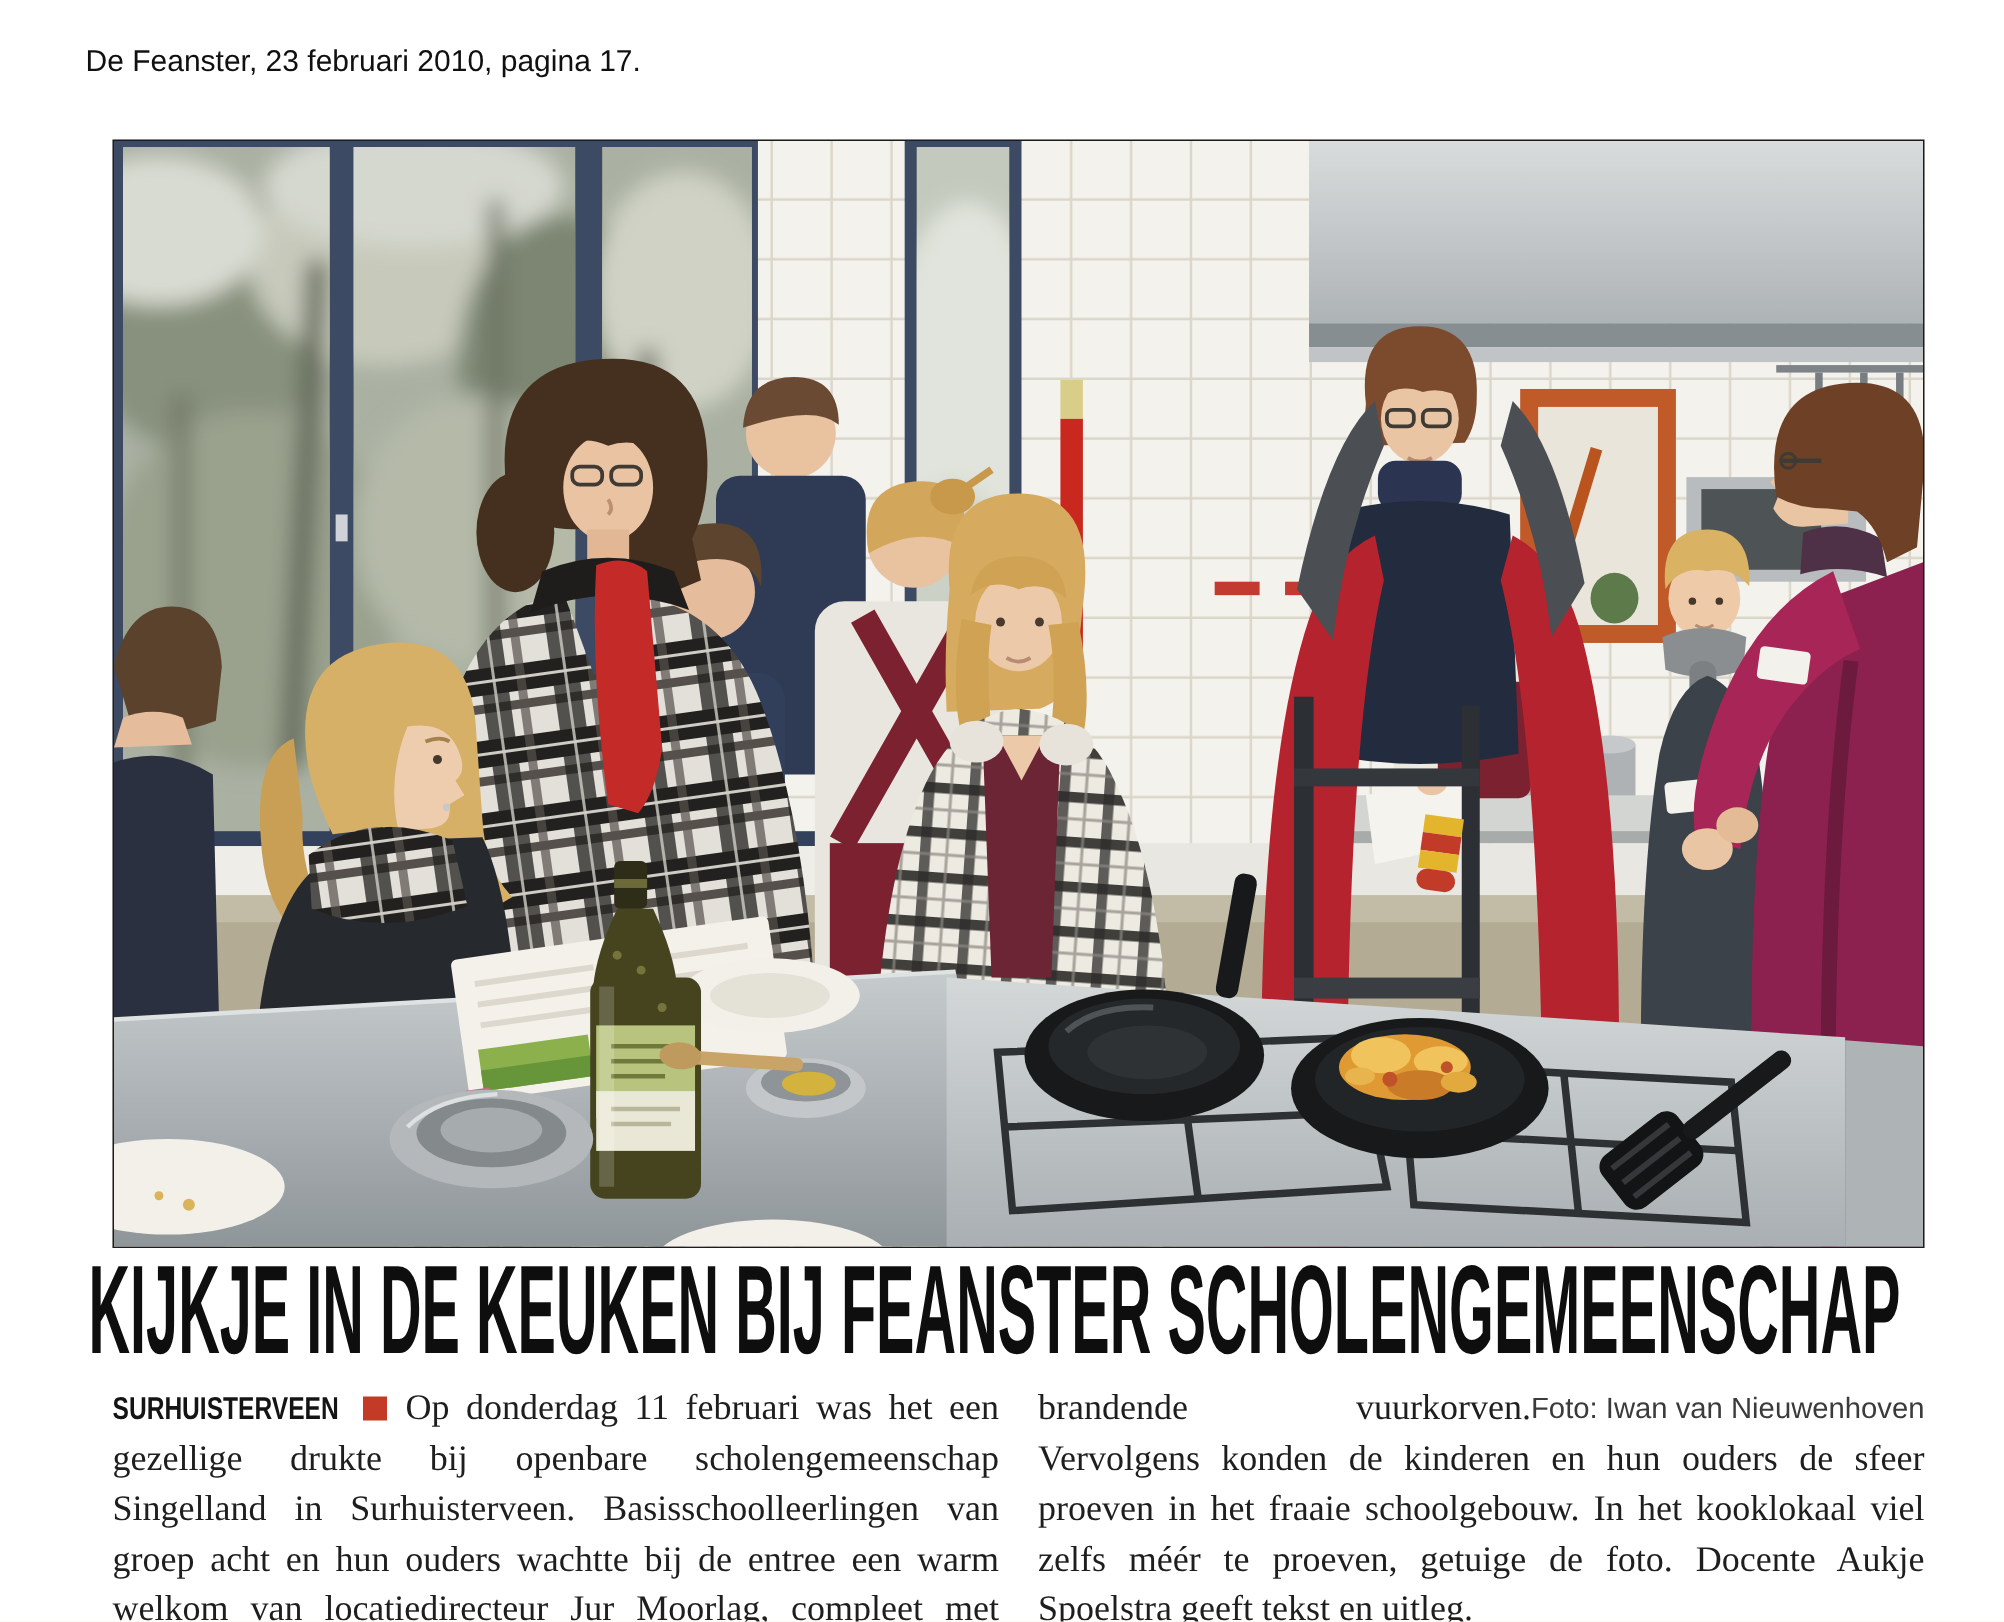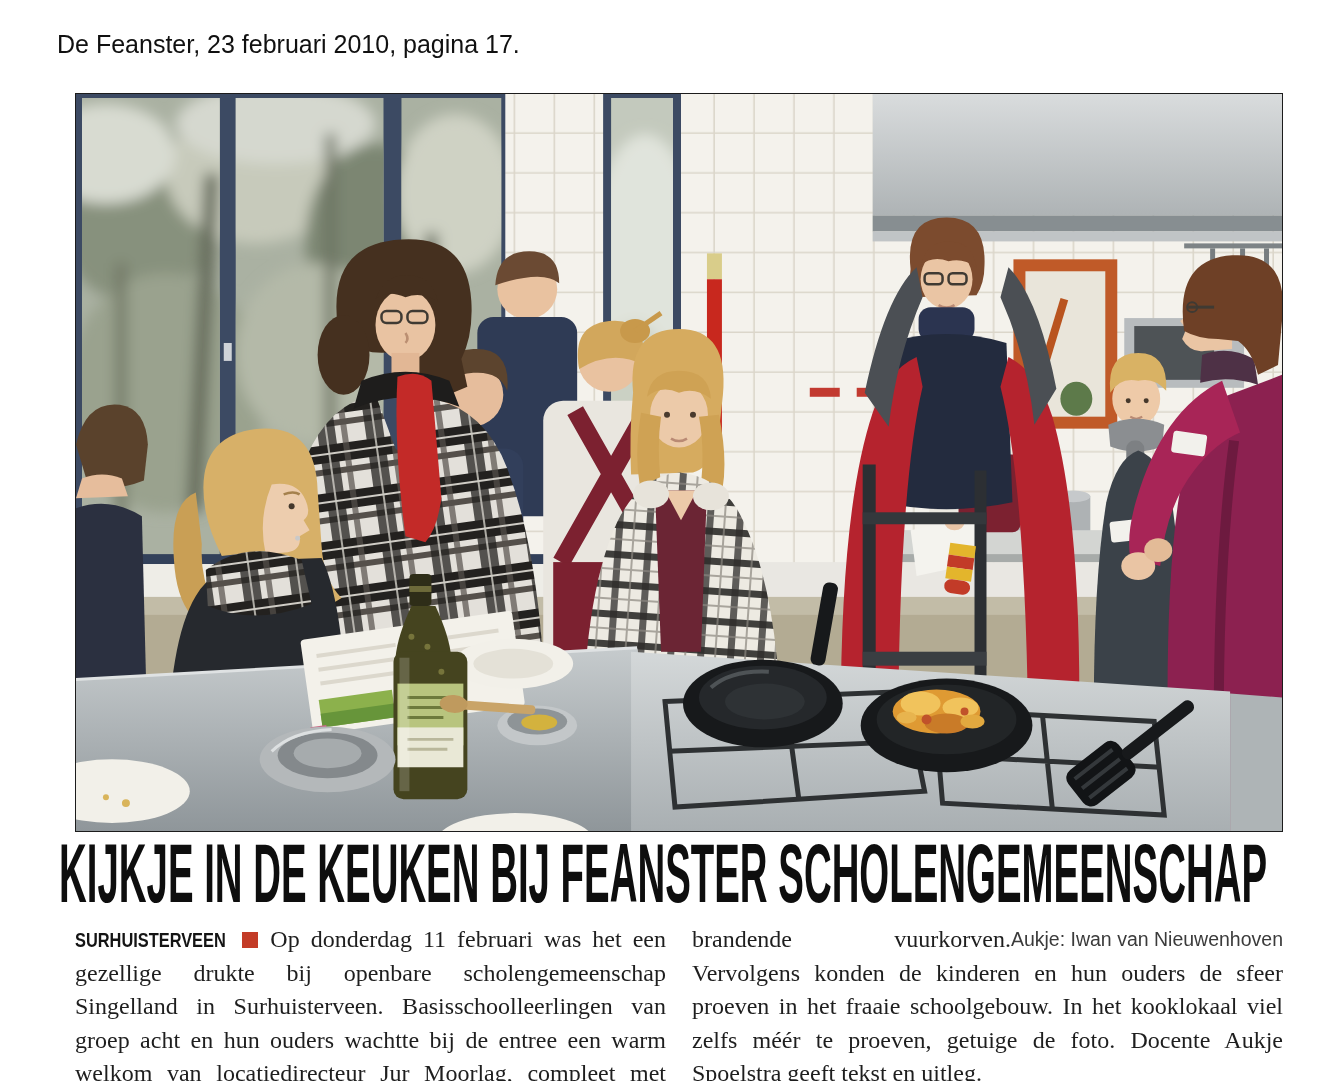--- a/index.html
+++ b/index.html
@@ -1,19 +1,19 @@
 <!DOCTYPE html>
 <html><head>
 <meta charset="utf-8">
 <style>
   html,body{margin:0;padding:0;background:#ffffff;}
   body{width:1336px;height:1081px;position:relative;overflow:hidden;
        font-family:"Liberation Serif", serif;color:#1e1e1e;}
   .masthead{position:absolute;left:57px;top:30px;
-            font-family:"Liberation Sans", sans-serif;font-size:25px;color:#101010;}
+            font-family:"Liberation Sans", sans-serif;font-size:20px;color:#101010;}
   figure.photo{position:absolute;left:75px;top:93px;width:1206px;height:737px;
                margin:0;border:1.5px solid #1c1c1c;background:#e9e7e2;overflow:hidden;}
   figure.photo svg{display:block;width:100%;height:100%;}
   .headline-wrap{position:absolute;left:59px;top:840px;width:1208px;height:76px;}
   .headline-wrap svg{display:block;}
   .headline-wrap text{font-family:"Liberation Sans", sans-serif;font-weight:bold;fill:#0e0e0e;}
   .body-cols{position:absolute;left:75px;top:923px;width:1208px;display:flex;gap:26px;}
   .col{flex:1;font-size:24px;line-height:33.5px;text-align:justify;margin:0;}
   .col-left{text-align-last:justify;}
   .dateline{display:inline-block;font-family:"Liberation Sans", sans-serif;font-weight:bold;
@@ -391,15 +391,15 @@
   <svg width="1208" height="76" viewBox="0 0 1208 76">
     <text x="0" y="62" font-size="84" textLength="1208" lengthAdjust="spacingAndGlyphs">KIJKJE IN DE KEUKEN BIJ FEANSTER SCHOLENGEMEENSCHAP</text>
   </svg>
 </div>
 
 <div class="body-cols">
   <p class="col col-left">
     <span class="dateline">SURHUISTERVEEN</span><span class="bullet"></span><span>Op donderdag 11 februari was het een gezellige drukte bij openbare scholengemeenschap Singelland in Surhuisterveen. Basis­schoolleerlingen van groep acht en hun ouders wachtte bij de entree een warm welkom van locatiedirecteur Jur Moorlag, compleet met</span>
   </p>
   <p class="col col-right">
-    <span class="credit">Aukje: Iwan van Nieuwenhoven</span><span>brandende vuurkorven. Vervolgens konden de kinderen en hun ouders de sfeer proeven in het fraaie schoolgebouw. In het kooklokaal viel zelfs méér te proeven, getuige de foto. Docente Aukje Spoelstra geeft tekst en uitleg.</span>
+    <span class="credit">Foto: Iwan van Nieuwenhoven</span><span>brandende vuurkorven. Vervolgens konden de kinderen en hun ouders de sfeer proeven in het fraaie schoolgebouw. In het kooklokaal viel zelfs méér te proeven, getuige de foto. Docente Aukje Spoelstra geeft tekst en uitleg.</span>
   </p>
 </div>
 
 </body></html>

